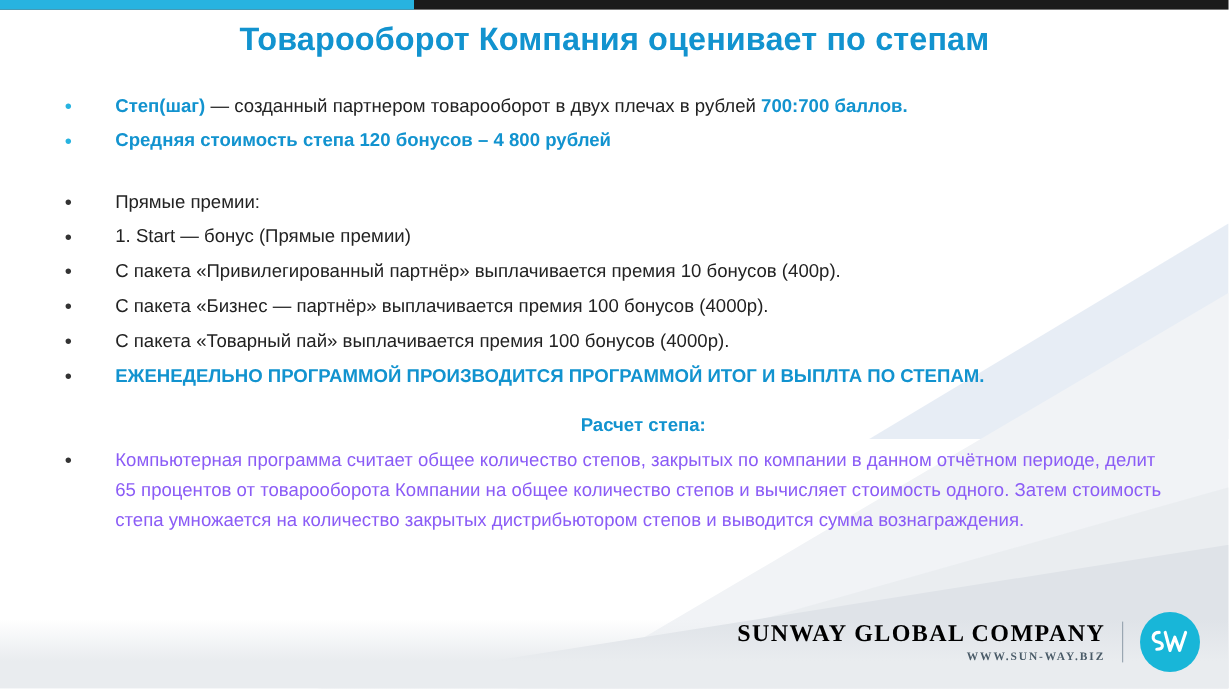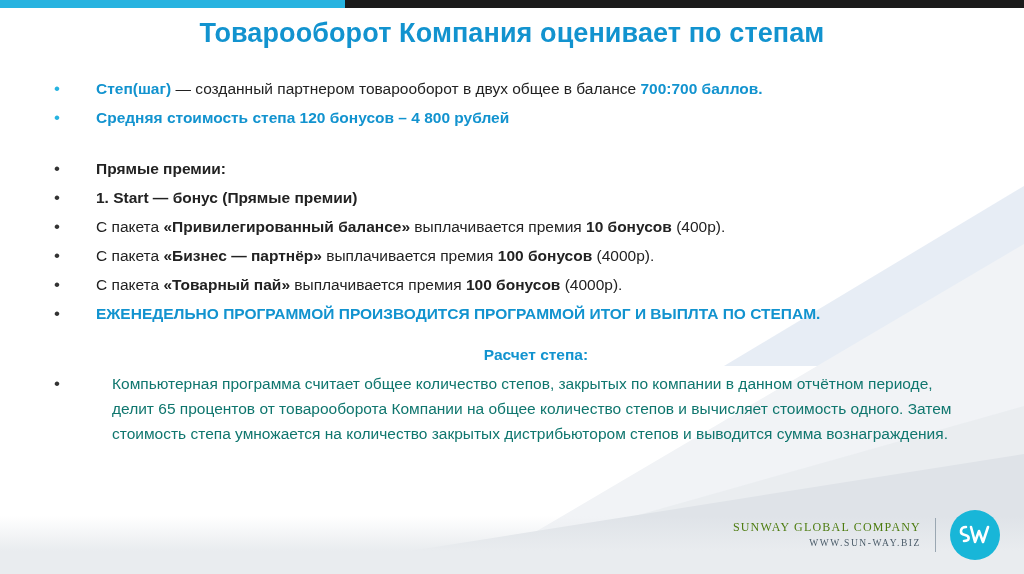--- a/index.html
+++ b/index.html
@@ -124,30 +124,29 @@
   }
   .bullet-dot.dark {
     color: #333333;
   }
   .bullet-text {
     flex: 1 1 auto;
     font-size: 15.5px;
     line-height: 26px;
     color: #222222;
   }
-  .t-bold { font-weight: bold; text-align: right; }
+  .t-bold { font-weight: normal; text-align: right; }
   .t-blue-bold { color: #1293cf; font-weight: bold; text-align: center; }
   .gap-lg { height: 22px; }
   .gap-sm { height: 12px; }
   .para {
     font-size: 15.5px;
     line-height: 25px;
-    color: #0f766e;
+    color: #8b5cf6;
     max-width: 885px;
-    margin-left: 16px;
   }
   .row-para {
     display: flex;
     align-items: flex-start;
     margin-top: 2px;
   }
   
   .footer {
     position: absolute;
     right: 24px;
@@ -155,31 +154,32 @@
     display: flex;
     align-items: center;
     gap: 14px;
   }
   .footer-text {
     text-align: right;
     line-height: 1.15;
   }
   .footer-company {
     font-family: "Liberation Serif", serif;
-    font-size: 12px;
+    font-size: 20px;
     letter-spacing: 1.2px;
-    color: #4d7c0f;
-    font-weight: normal;
+    color: #000000;
+    font-weight: bold;
   }
   .footer-site {
     font-family: "Liberation Serif", serif;
     font-size: 9.5px;
     letter-spacing: 1.6px;
     color: #4a5b68;
     margin-top: 3px;
+    font-weight: bold;
   }
   .footer-divider {
     width: 1px;
     height: 34px;
     background: #9aa7b2;
   }
   .logo-circle {
     width: 50px;
     height: 50px;
     border-radius: 50%;
@@ -207,38 +207,38 @@
     <div class="shape-bottom-strip"></div>
   </div>
 
   <div class="title">Товарооборот Компания оценивает по степам</div>
 
   <div class="content">
 
     <div id="bullet-list">
         <div class="bullet-row">
           <span class="bullet-dot">•</span>
-          <span class="bullet-text"><span class="t-blue-bold">Степ(шаг)</span><span> — созданный партнером товарооборот в двух общее в балансе </span><span class="t-blue-bold">700:700 баллов.</span></span>
+          <span class="bullet-text"><span class="t-blue-bold">Степ(шаг)</span><span> — созданный партнером товарооборот в двух плечах в рублей </span><span class="t-blue-bold">700:700 баллов.</span></span>
         </div>
         <div class="bullet-row">
           <span class="bullet-dot">•</span>
           <span class="bullet-text"><span class="t-blue-bold">Средняя стоимость степа 120 бонусов – 4 800 рублей</span></span>
         </div>
         <div class="gap-lg"></div>
         <div class="bullet-row">
           <span class="bullet-dot dark">•</span>
           <span class="bullet-text"><span class="t-bold">Прямые премии:</span></span>
         </div>
         <div class="bullet-row">
           <span class="bullet-dot dark">•</span>
           <span class="bullet-text"><span class="t-bold">1. Start — бонус (Прямые премии)</span></span>
         </div>
         <div class="bullet-row">
           <span class="bullet-dot dark">•</span>
-          <span class="bullet-text"><span>С пакета </span><span class="t-bold">«Привилегированный балансе»</span><span> выплачивается премия </span><span class="t-bold">10 бонусов</span><span> (400р).</span></span>
+          <span class="bullet-text"><span>С пакета </span><span class="t-bold">«Привилегированный партнёр»</span><span> выплачивается премия </span><span class="t-bold">10 бонусов</span><span> (400р).</span></span>
         </div>
         <div class="bullet-row">
           <span class="bullet-dot dark">•</span>
           <span class="bullet-text"><span>С пакета </span><span class="t-bold">«Бизнес — партнёр»</span><span> выплачивается премия </span><span class="t-bold">100 бонусов</span><span> (4000р).</span></span>
         </div>
         <div class="bullet-row">
           <span class="bullet-dot dark">•</span>
           <span class="bullet-text"><span>С пакета </span><span class="t-bold">«Товарный пай»</span><span> выплачивается премия </span><span class="t-bold">100 бонусов</span><span> (4000р).</span></span>
         </div>
         <div class="bullet-row">

